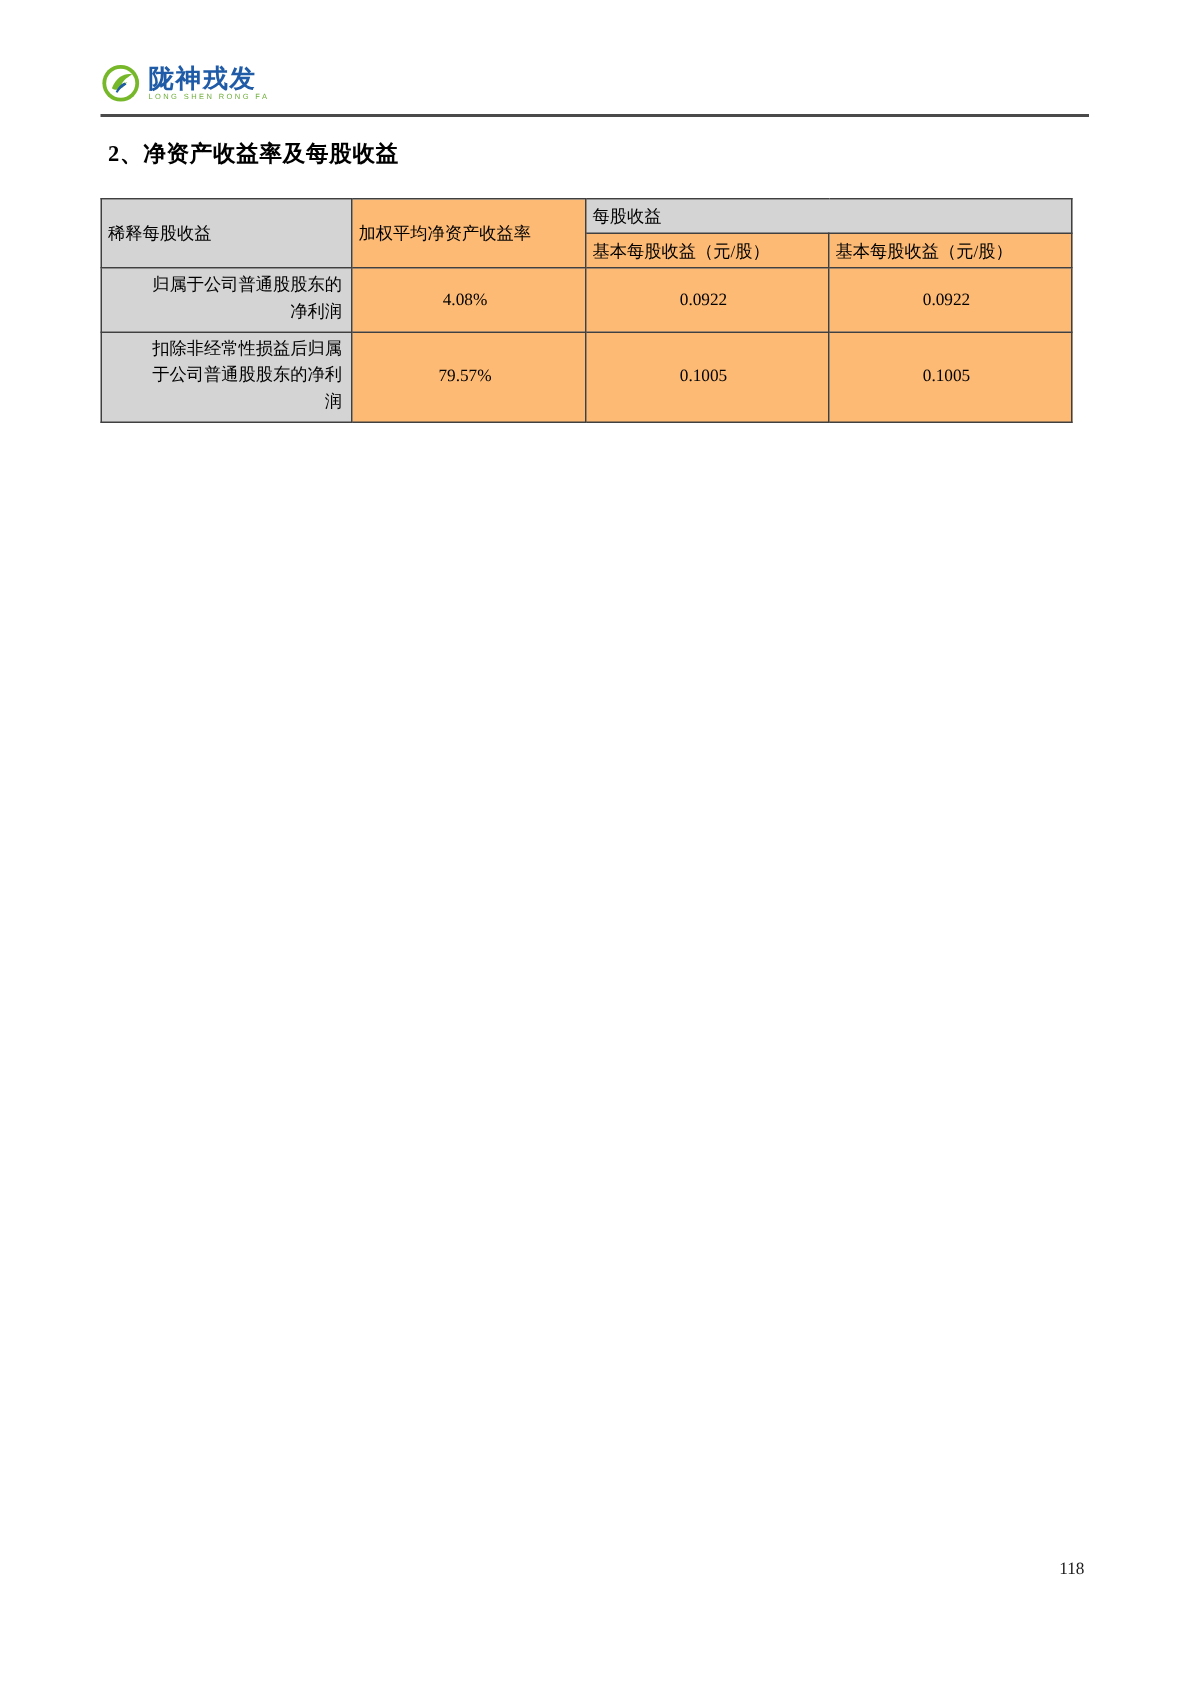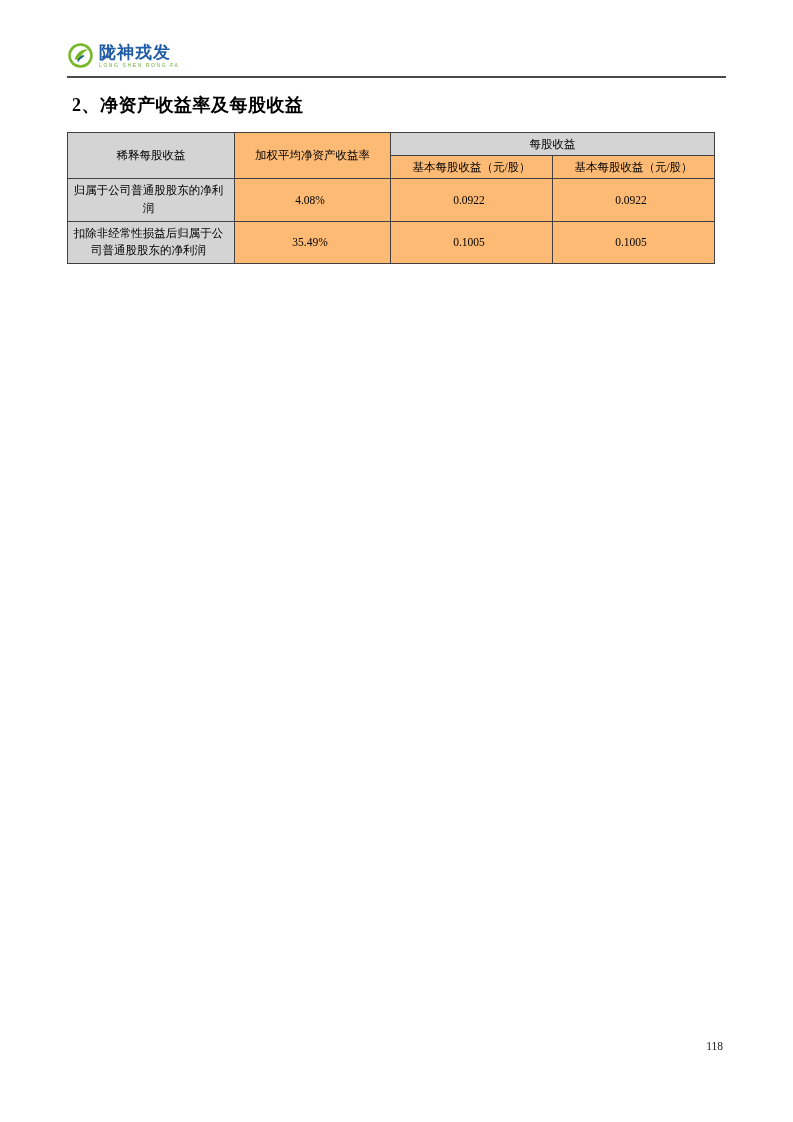--- a/index.html
+++ b/index.html
@@ -50,21 +50,21 @@
     color: #1a1a1a;
     letter-spacing: 0.5px;
     align-self: flex-end;
     padding-bottom: 2px;
   }
   
   .section-title {
     position: absolute;
     left: 72px;
     top: 93px;
-    font-size: 18px;
+    font-size: 15px;
     font-weight: bold;
     letter-spacing: 0.5px;
   }
   
   .report-table {
     position: absolute;
     left: 67px;
     top: 132px;
     width: 647px;
     border-collapse: collapse;
@@ -74,25 +74,25 @@
   .report-table col.c1 { width: 167px; }
   .report-table col.c2 { width: 156px; }
   .report-table col.c3 { width: 162px; }
   .report-table col.c4 { width: 162px; }
   .report-table th, .report-table td {
     border: 1px solid #404040;
     font-weight: normal;
     vertical-align: middle;
     background: #fdba74;
   }
-  .report-table th { text-align: center; height: 23px; padding: 1px 4px; }
+  .report-table th { text-align: left; height: 23px; padding: 1px 4px; }
   .cell-shaded { background: #d4d4d4 !important; }
   .row-label {
-    text-align: center;
-    padding: 3px 6px 3px 1px;
+    text-align: right;
+    padding: 3px 6px 3px 23px;
     height: 40px;
     line-height: 1.55;
   }
   .num-cell {
     text-align: center;
     padding: 3px 9px 3px 4px;
     height: 40px;
   }
   
   .page-number {
@@ -145,21 +145,21 @@
     </thead>
     <tbody>
       <tr>
         <td class="row-label cell-shaded">归属于公司普通股股东的净利润</td>
         <td class="num-cell">4.08%</td>
         <td class="num-cell">0.0922</td>
         <td class="num-cell">0.0922</td>
       </tr>
       <tr>
         <td class="row-label cell-shaded">扣除非经常性损益后归属于公司普通股股东的净利润</td>
-        <td class="num-cell">35.49%</td>
+        <td class="num-cell">79.57%</td>
         <td class="num-cell">0.1005</td>
         <td class="num-cell">0.1005</td>
       </tr>
     </tbody>
   </table>
 
   <div class="page-number">118</div>
 
 </div>
 

